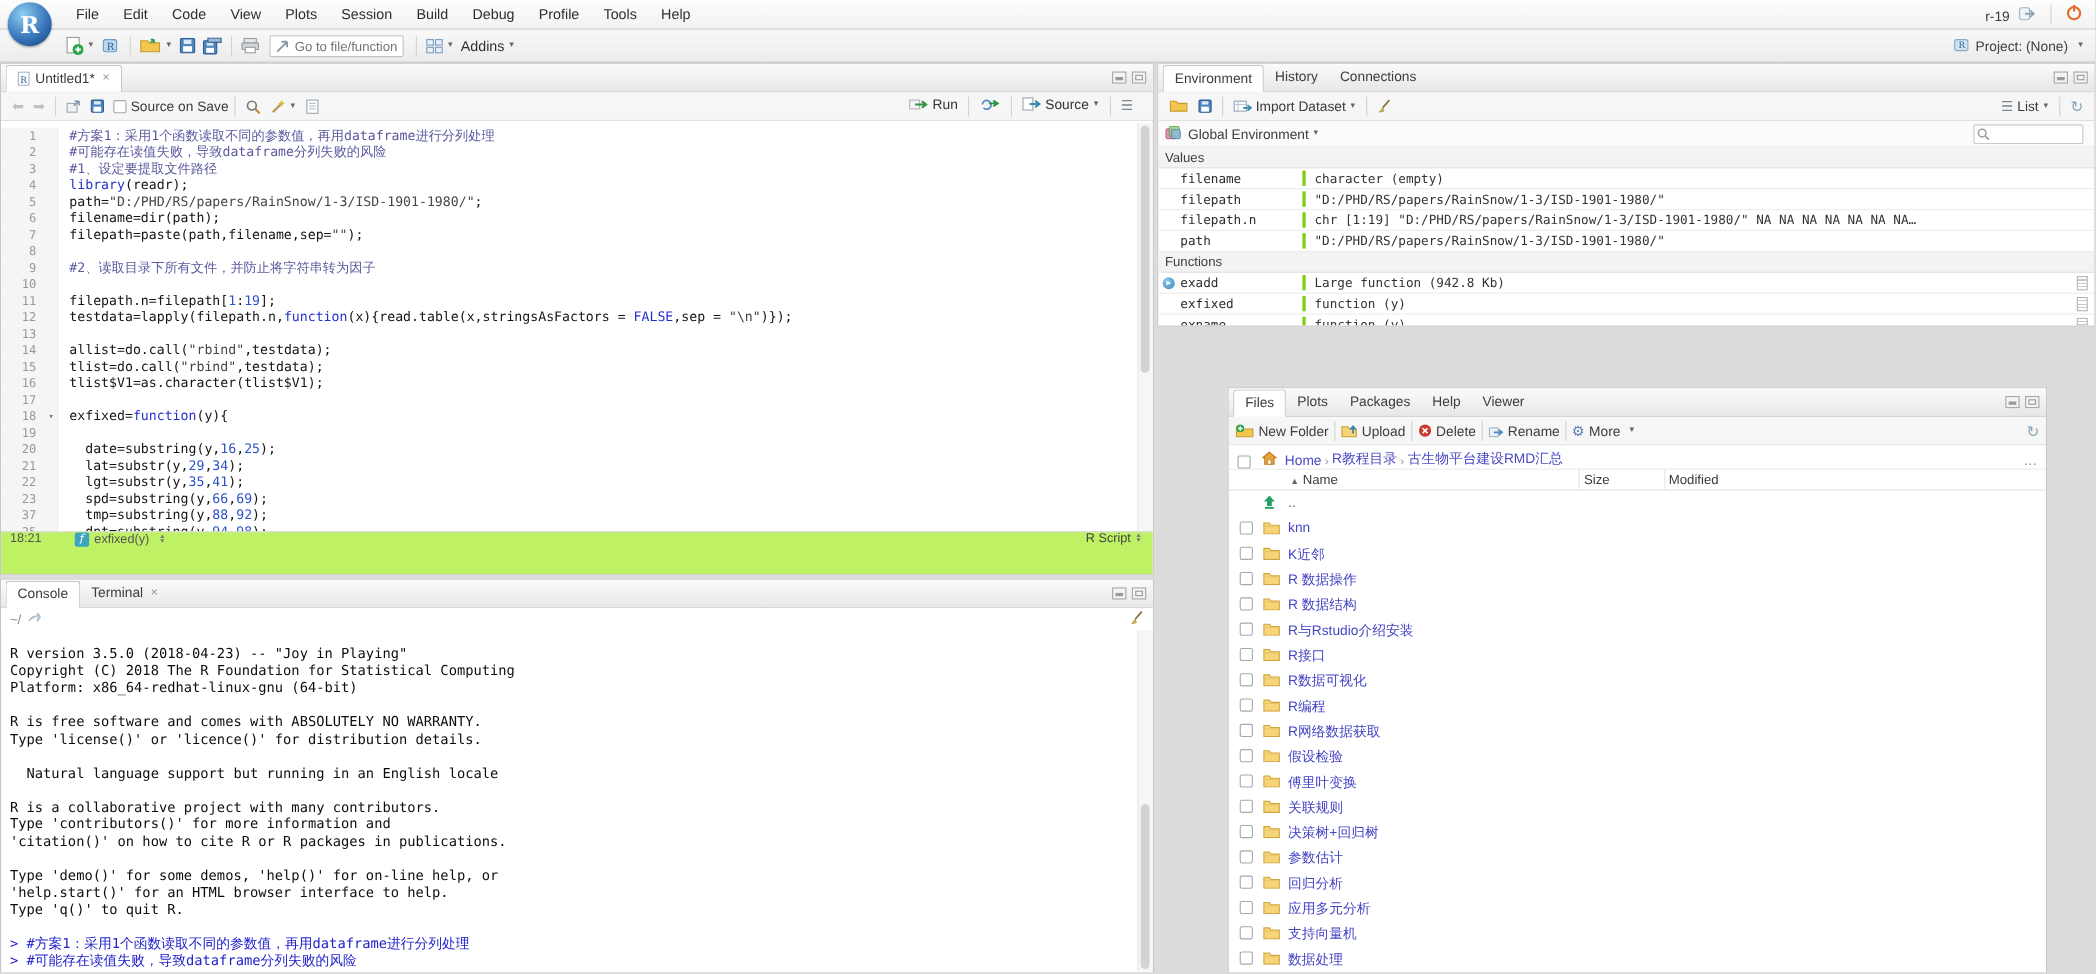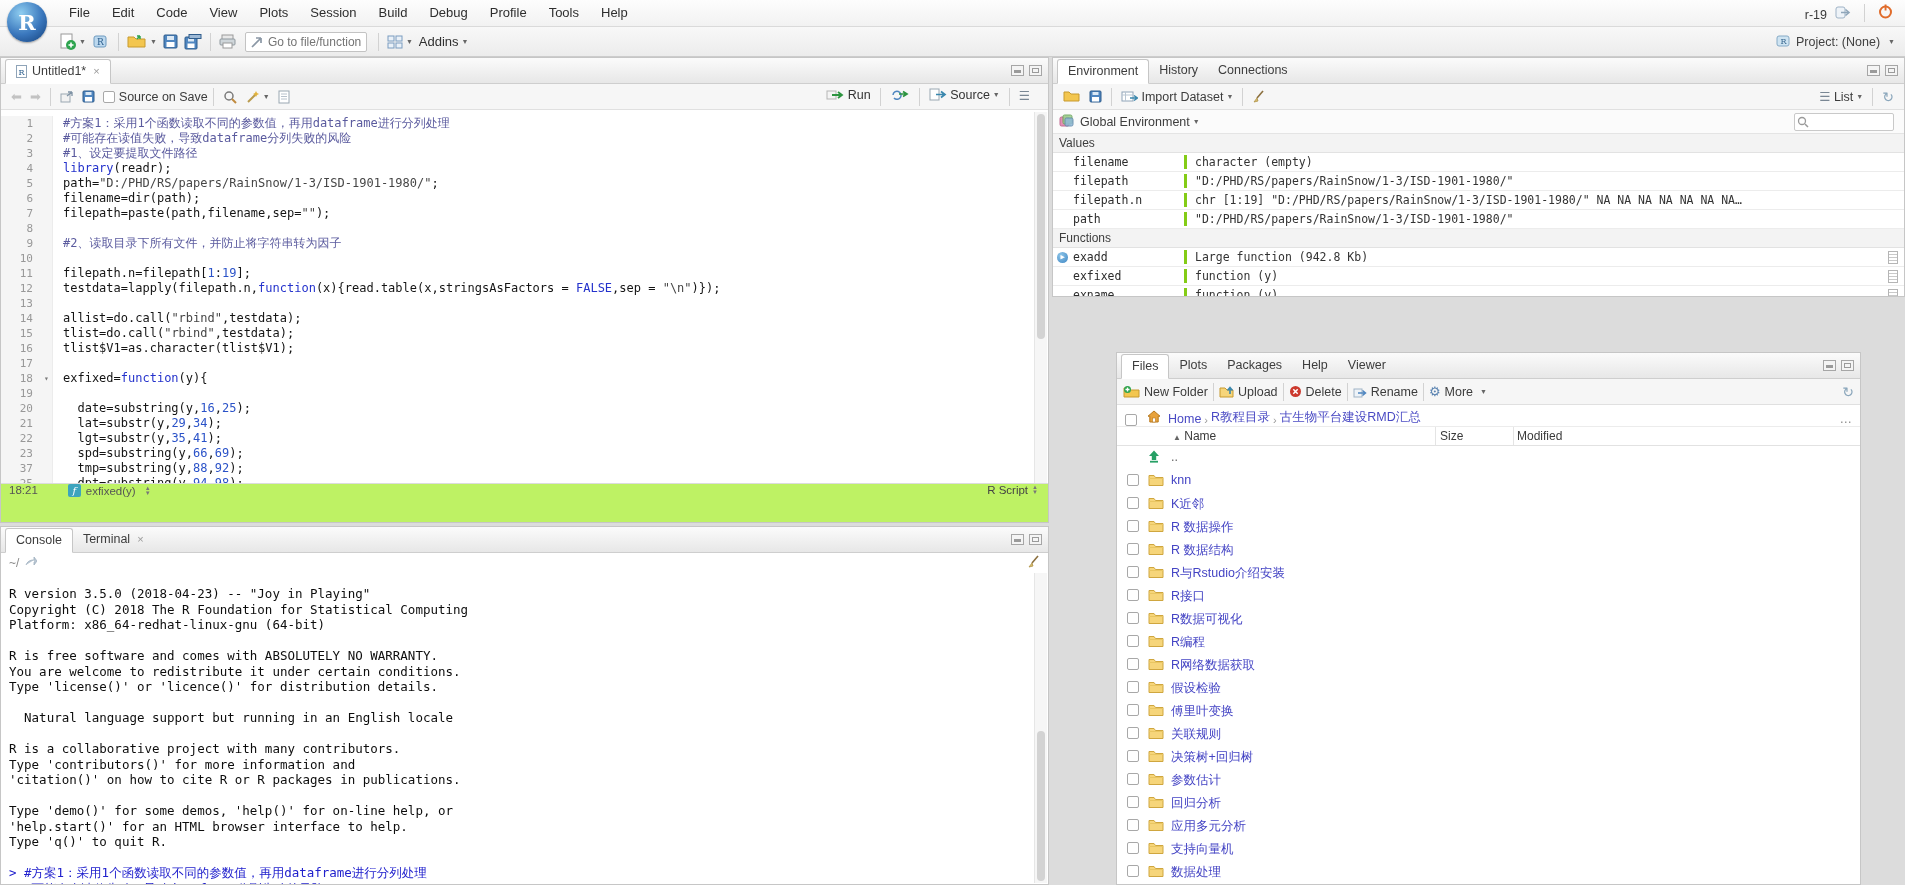--- a/index.html
+++ b/index.html
@@ -360,21 +360,20 @@
           <path d="M11 1 L5 8" stroke="#8b6f3e" stroke-width="1.6"></path>
           <path d="M2 12 L6 11 L5 8 Z" fill="#d8bd6e" stroke="#b09347" stroke-width="0.8"></path>
         </svg></span>
   </div>
   <div id="console-out">
       <div class="con-line">R version 3.5.0 (2018-04-23) -- "Joy in Playing"</div>
       <div class="con-line">Copyright (C) 2018 The R Foundation for Statistical Computing</div>
       <div class="con-line">Platform: x86_64-redhat-linux-gnu (64-bit)</div>
       <div class="con-line"> </div>
       <div class="con-line">R is free software and comes with ABSOLUTELY NO WARRANTY.</div>
-      <div class="con-line">You are welcome to redistribute it under certain conditions.</div>
       <div class="con-line">Type 'license()' or 'licence()' for distribution details.</div>
       <div class="con-line"> </div>
       <div class="con-line">  Natural language support but running in an English locale</div>
       <div class="con-line"> </div>
       <div class="con-line">R is a collaborative project with many contributors.</div>
       <div class="con-line">Type 'contributors()' for more information and</div>
       <div class="con-line">'citation()' on how to cite R or R packages in publications.</div>
       <div class="con-line"> </div>
       <div class="con-line">Type 'demo()' for some demos, 'help()' for on-line help, or</div>
       <div class="con-line">'help.start()' for an HTML browser interface to help.</div>

